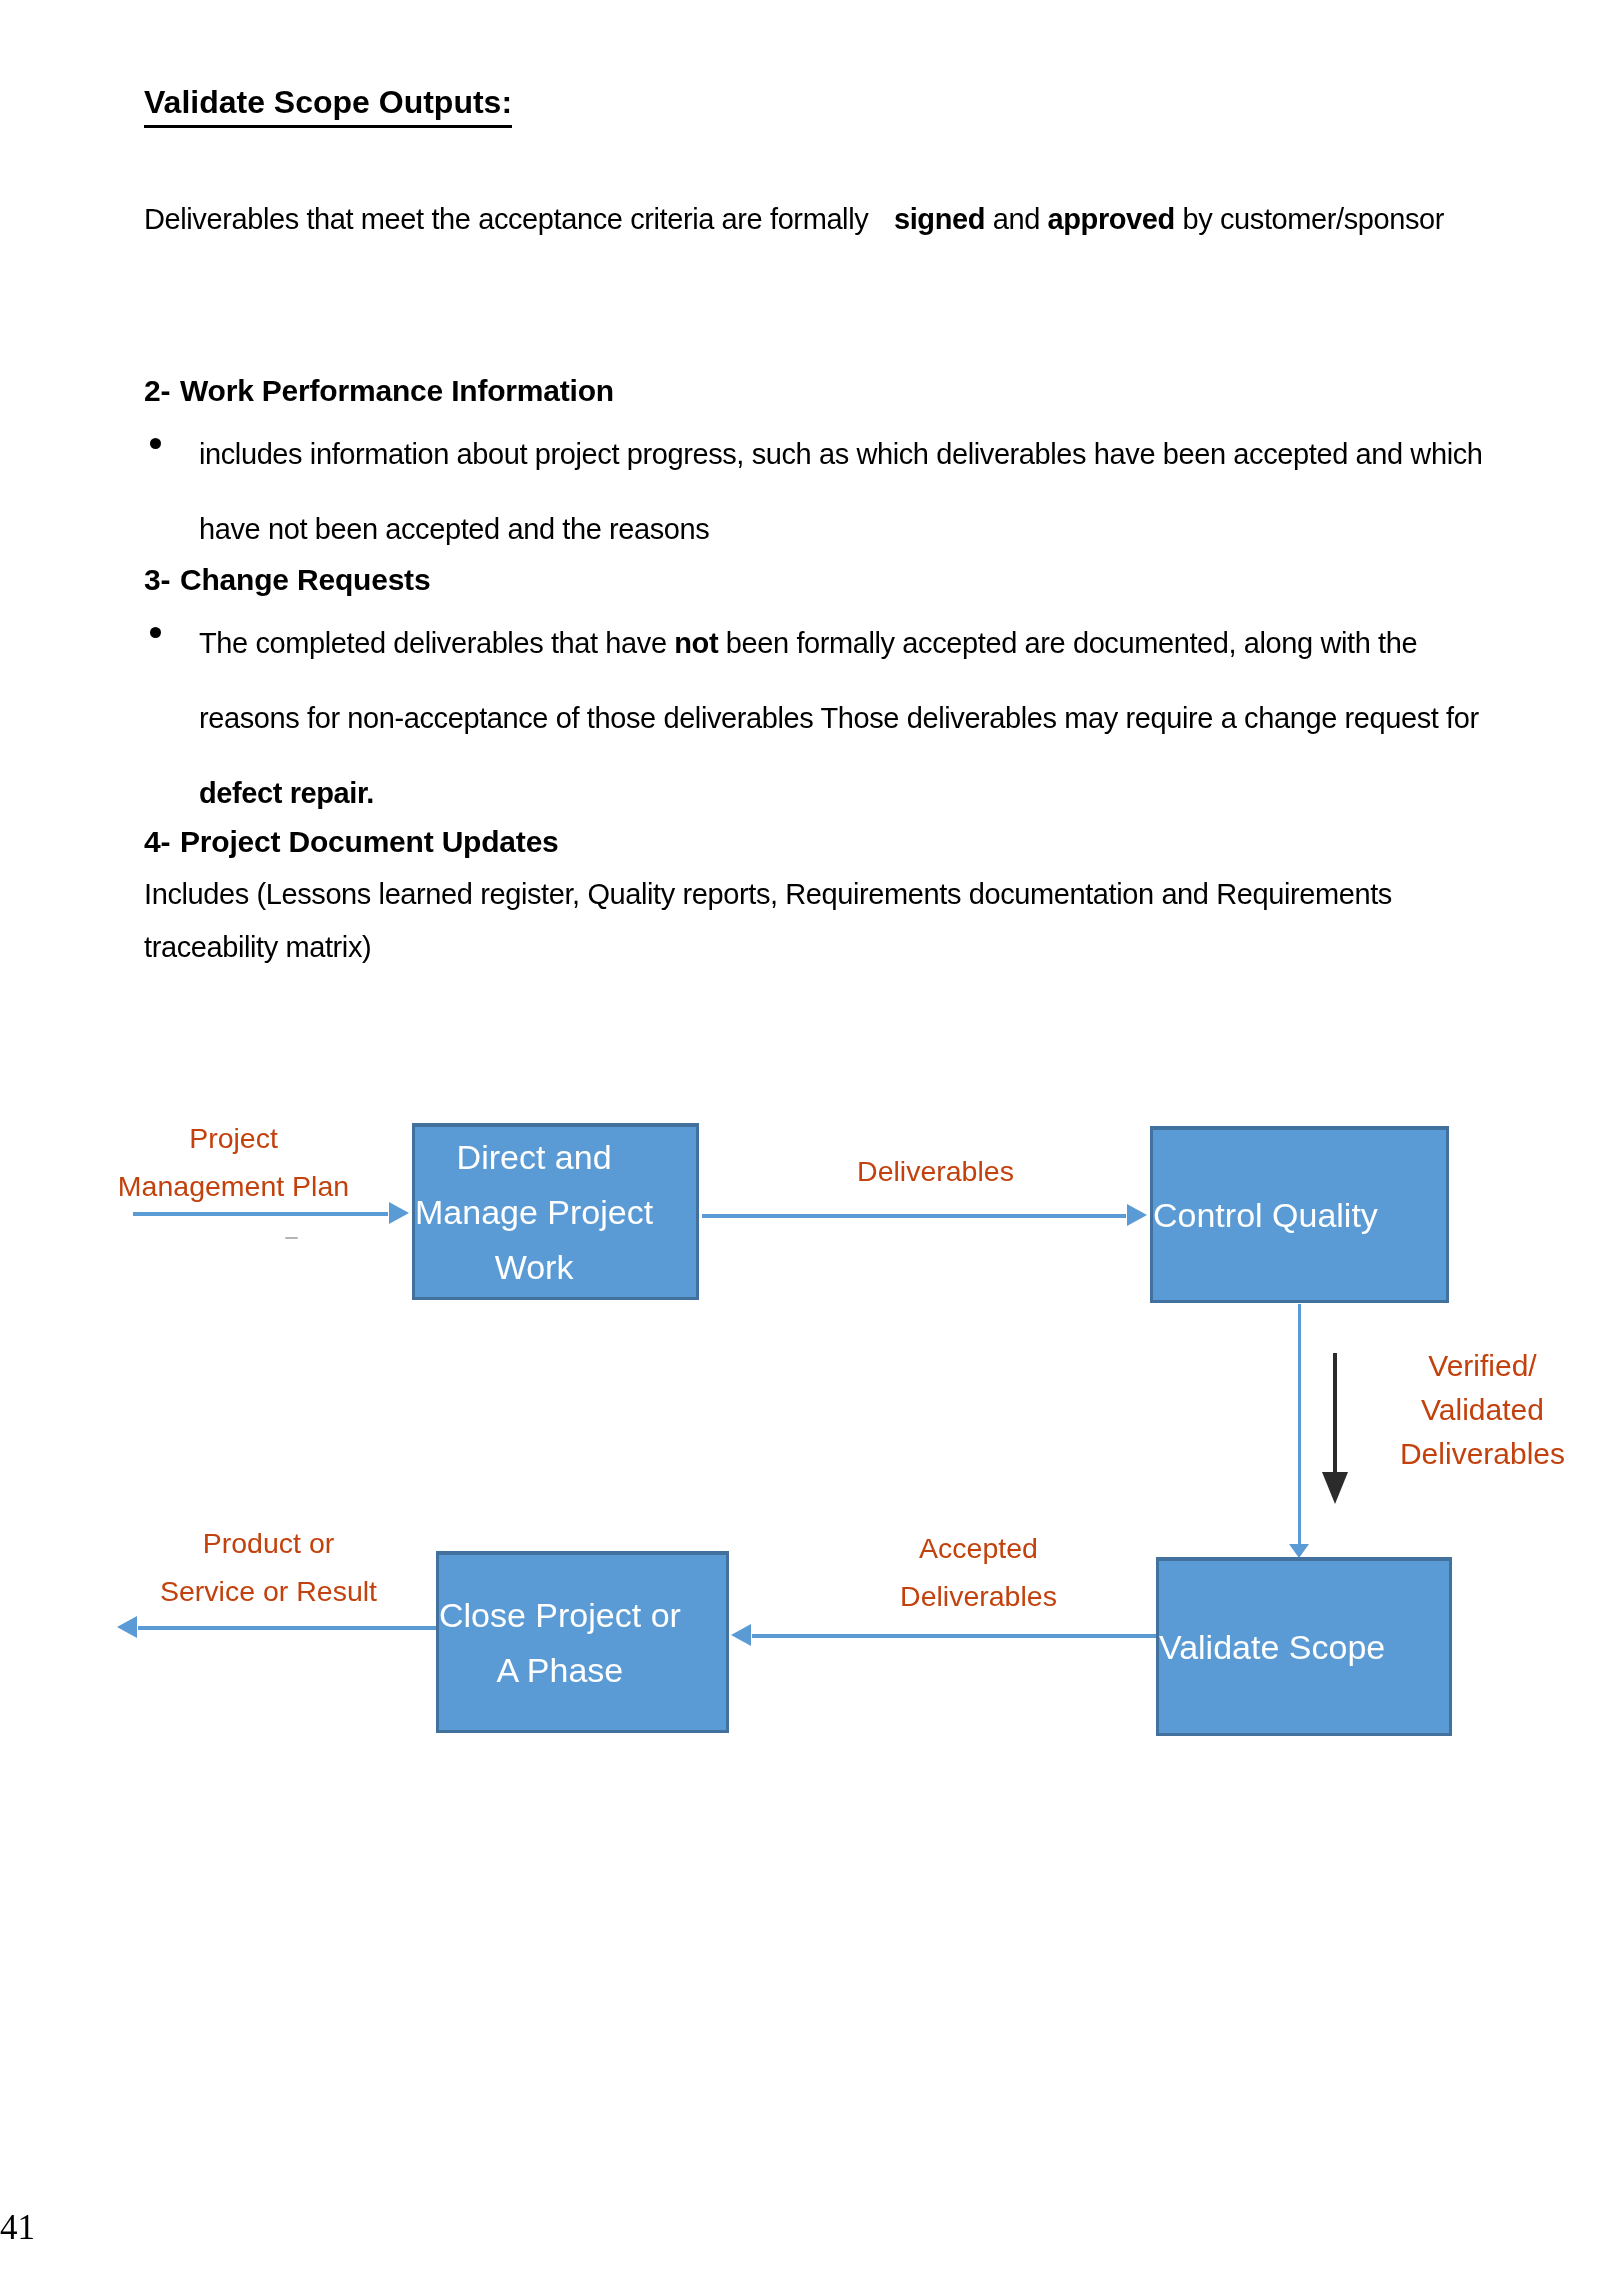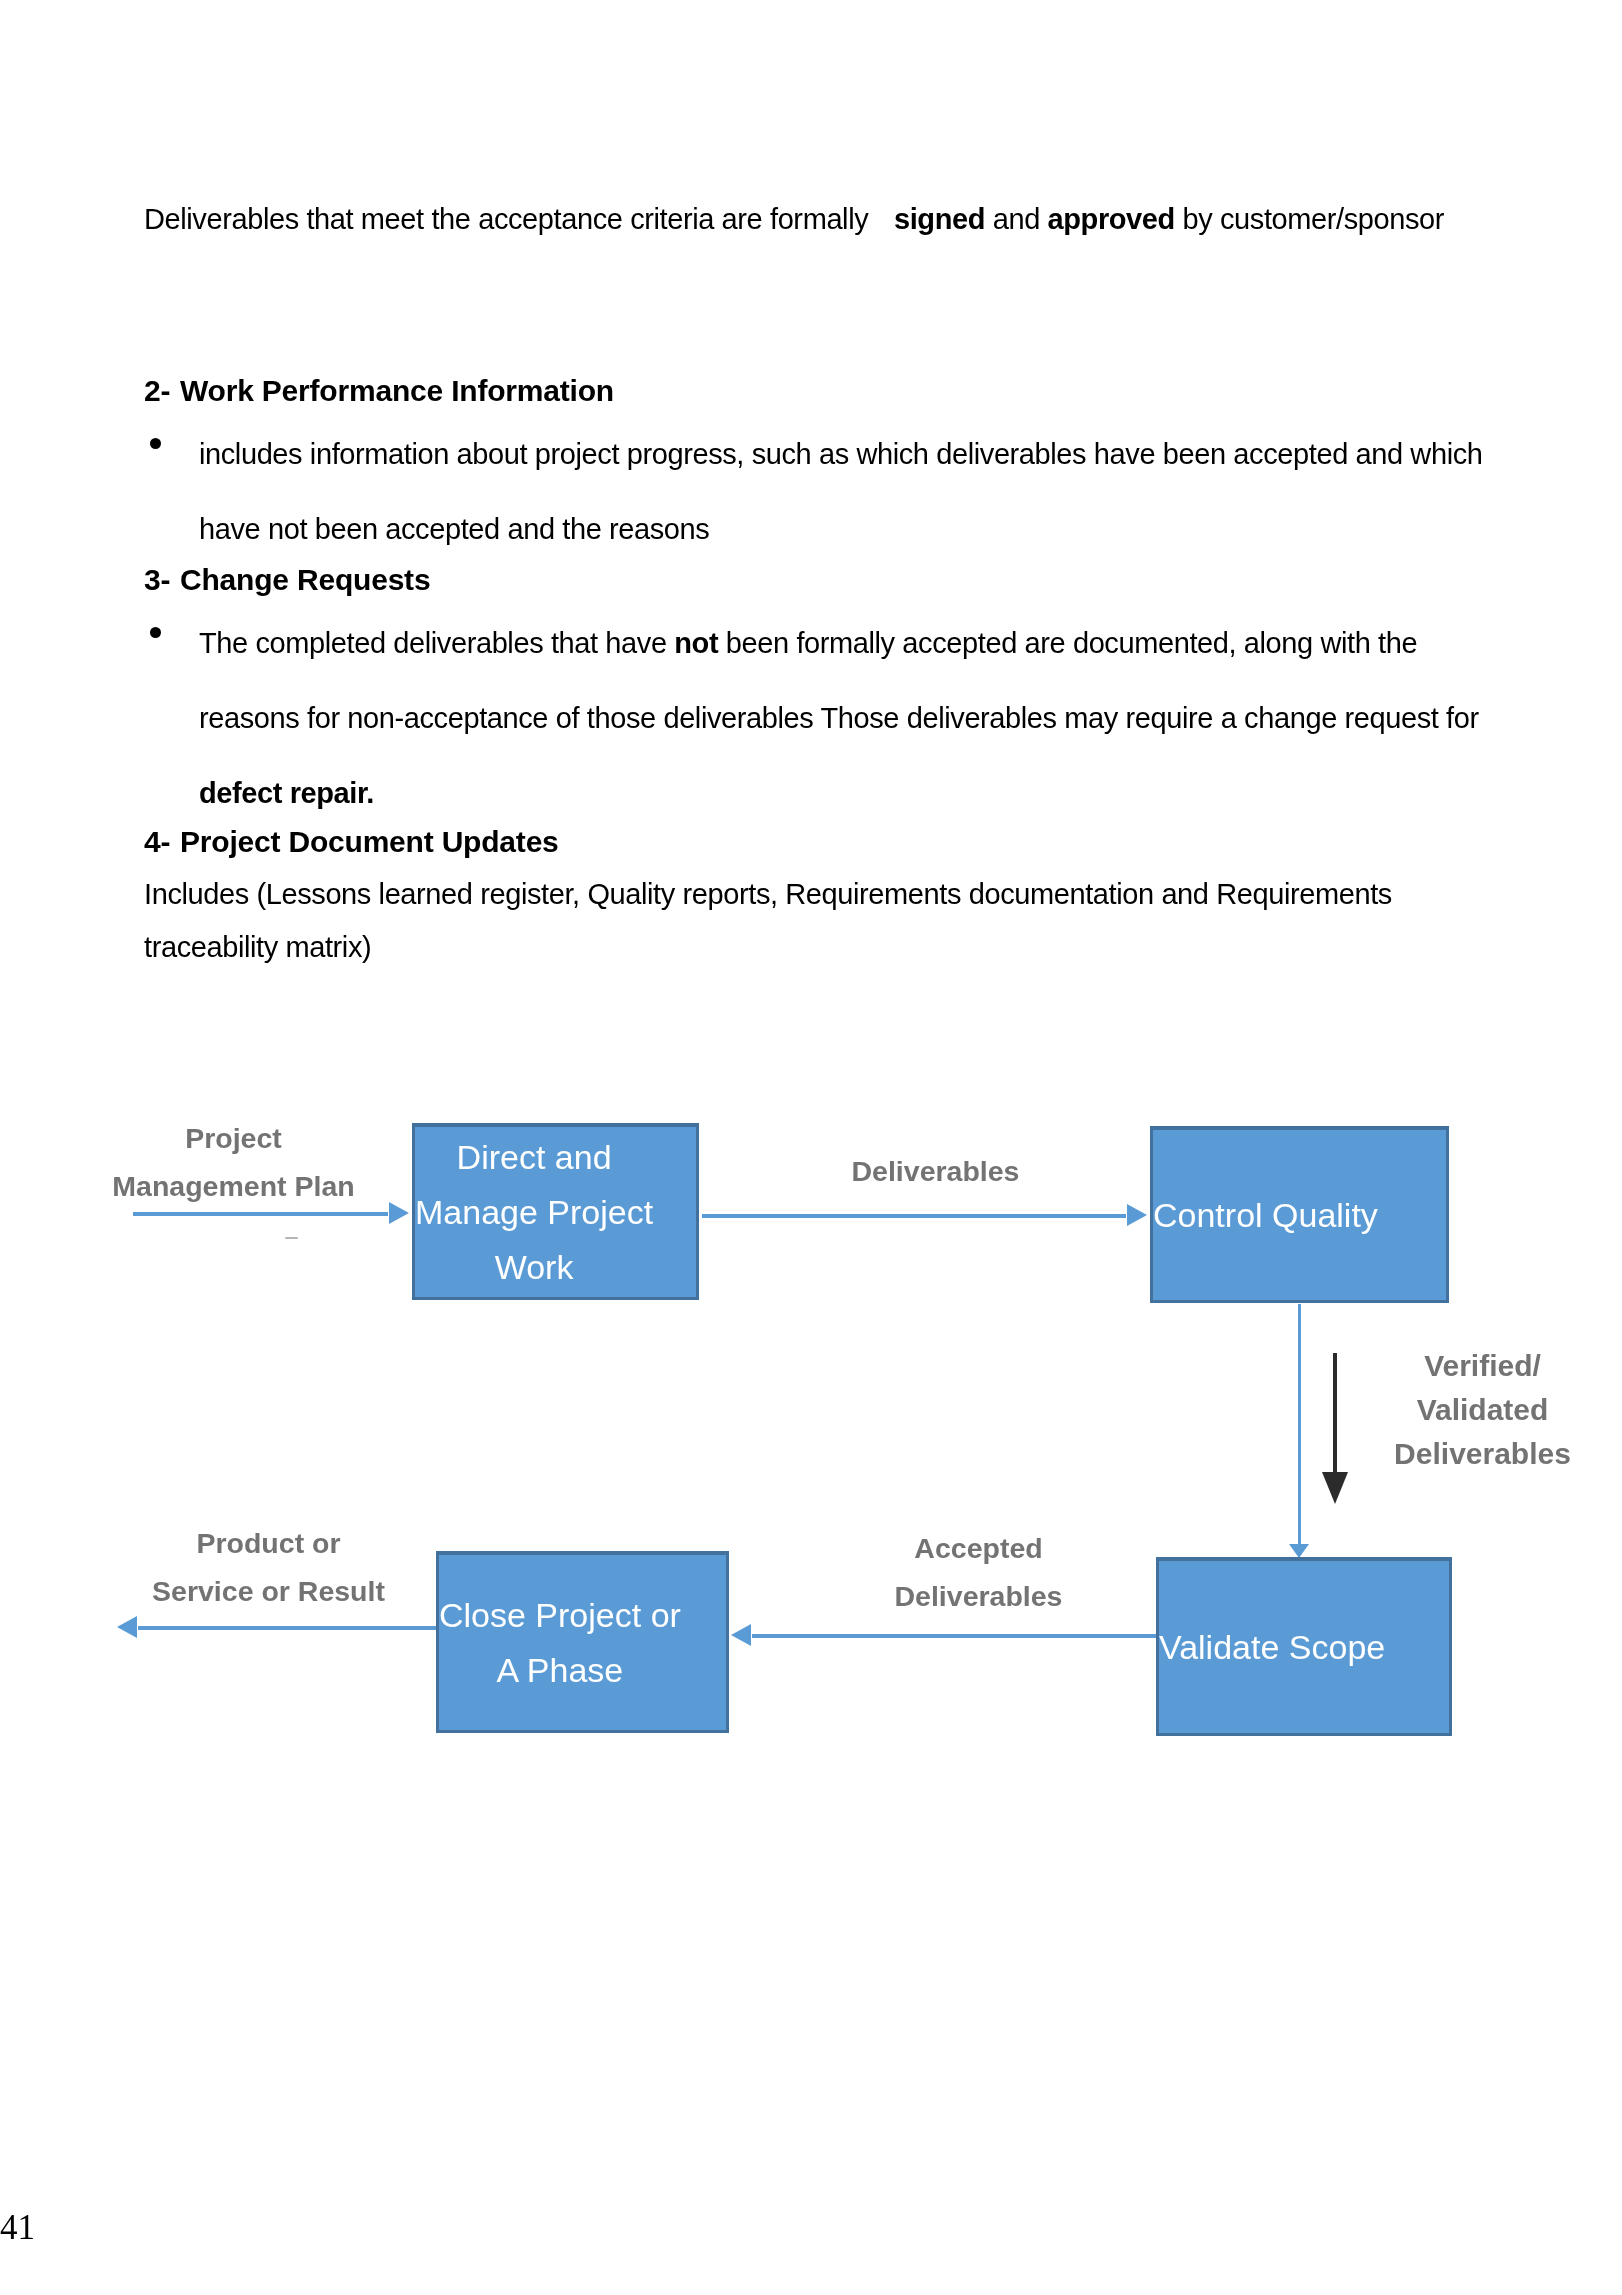--- a/index.html
+++ b/index.html
@@ -65,26 +65,26 @@
   
   .diagram {
     position: absolute;
     left: 0;
     top: 1109px;
     width: 1623px;
     height: 713px;
   }
   .dlabel {
     position: absolute;
-    font-weight: bold;
+    font-weight: normal;
     font-size: 28.5px;
     line-height: 48px;
     text-align: center;
     white-space: pre-line;
-    color: #737373;
+    color: #c2410c;
   }
   .dlabel-left {
     text-align: center;
     font-size: 30px;
     line-height: 44px;
   }
   .dbox {
     position: absolute;
     background: var(--box-fill, #5b9bd5);
     border: 3.2px solid var(--box-border, #41719c);
@@ -165,20 +165,23 @@
     width: 1623px;
     font-family: "Liberation Serif", serif;
     font-size: 35px;
   }
 </style>
 </head>
 <body>
 
 <div class="page">
 
+  <div class="title">
+    <span class="title-text">Validate Scope Outputs:</span>
+  </div>
 
   <section class="sec" style="top:193px">
     <p class="body-par"><span>Deliverables that meet the acceptance criteria are formally </span><span style="font-weight: bold; margin-left: 18px;">signed</span><span> and </span><span style="font-weight: bold;">approved</span><span> by customer/sponsor</span></p>
   </section>
 
   <section class="sec" style="top:364px">
     <div class="sec-head">
       <span class="sec-num">2-</span><span class="sec-title">Work Performance Information</span>
     </div>
     <div class="bullet">

